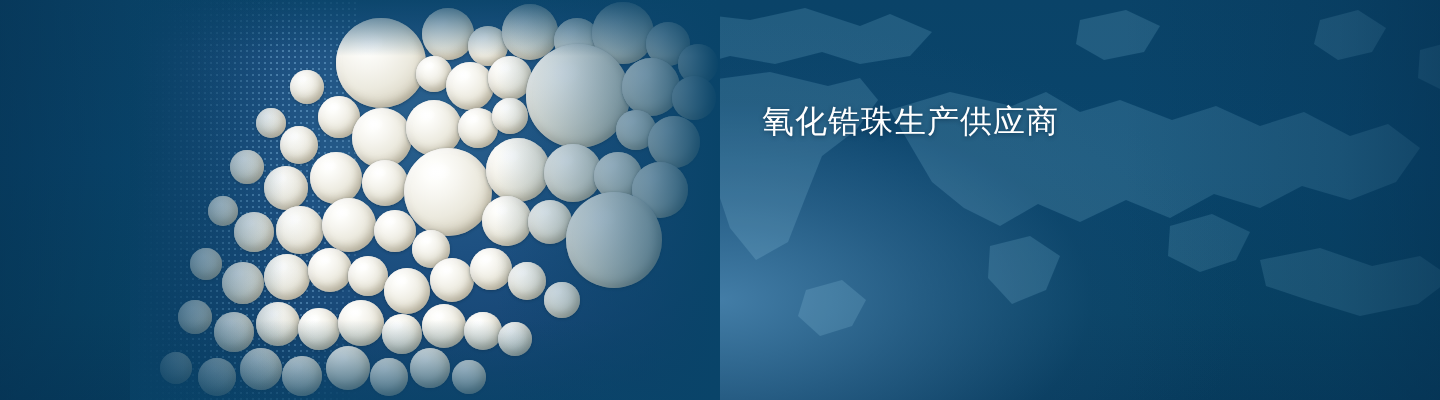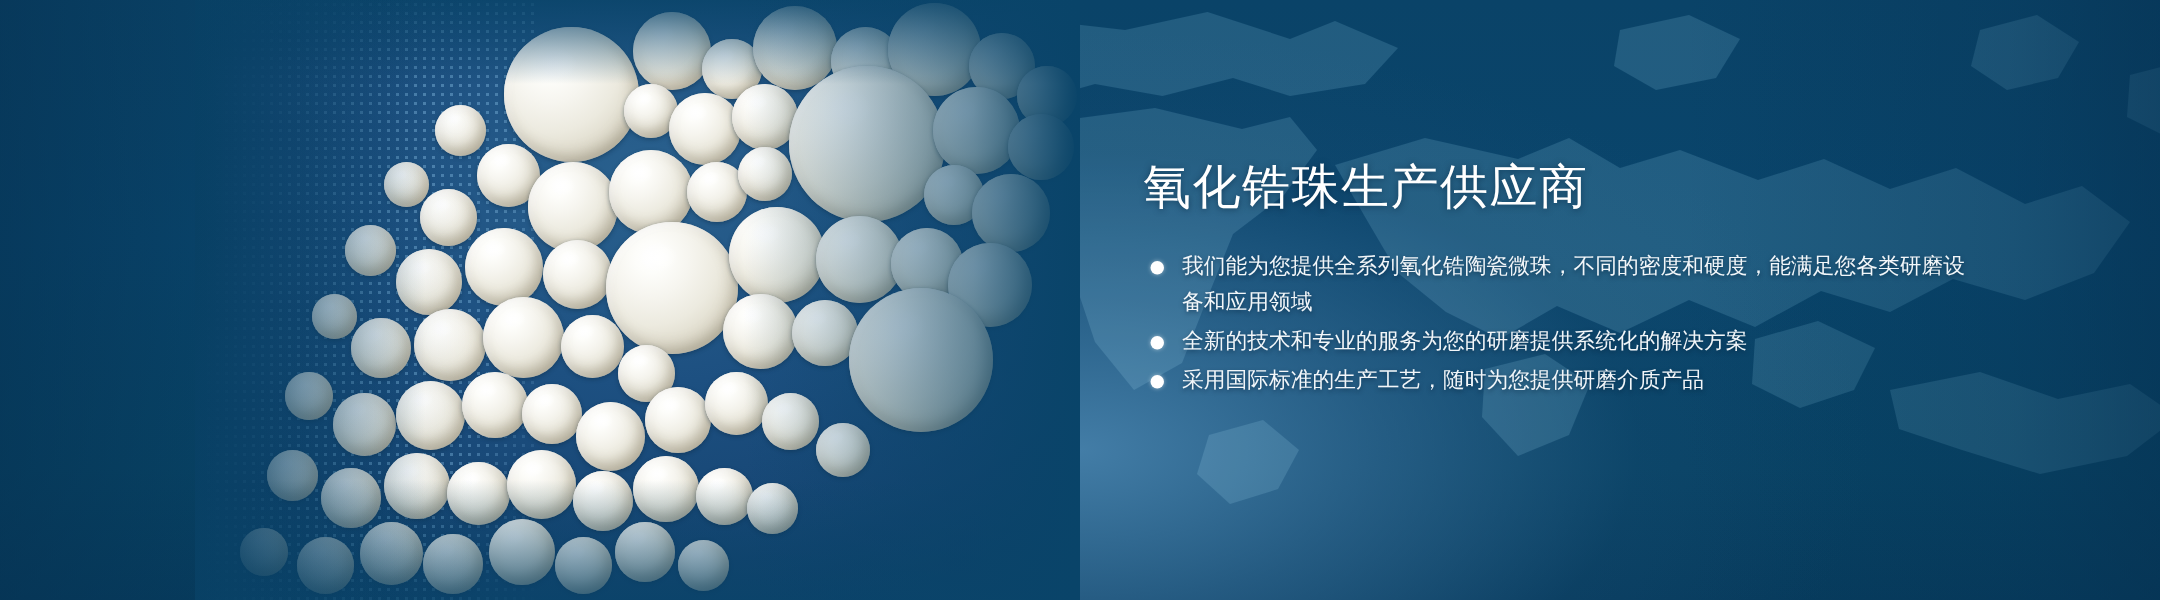--- a/index.html
+++ b/index.html
@@ -5,21 +5,21 @@
   html, body {
     margin: 0;
     padding: 0;
     background: #083f68;
   }
   #banner {
     position: relative;
     width: 1440px;
     height: 400px;
     overflow: hidden;
-    font-family: Liberation Serif, serif;
+    font-family: Liberation Mono, monospace;
     background: #084467;
   }
 
   
   .bg-base {
     position: absolute;
     inset: 0;
     background:
       radial-gradient(ellipse 620px 330px at 720px 300px,
           rgba(70,128,170,0.95) 0%,
@@ -259,29 +259,15 @@
     <div class="bead" style="left:280px; top:348px; width:40px;  height:40px;"></div>
     <div class="bead" style="left:322px; top:360px; width:34px;  height:34px;"></div>
 
     <div class="photo-fade"></div>
   </div>
 
   <div class="bg-vignette"></div>
 
   <div class="content">
     <h1 class="title">氧化锆珠生产供应商</h1>
-    <ul class="bullets">
-      <li class="bullet">
-        <span class="dot"></span>
-        <span class="bullet-text">我们能为您提供全系列氧化锆陶瓷微珠，不同的密度和硬度，能满足您各类研磨设备和应用领域</span>
-      </li>
-      <li class="bullet">
-        <span class="dot"></span>
-        <span class="bullet-text">全新的技术和专业的服务为您的研磨提供系统化的解决方案</span>
-      </li>
-      <li class="bullet">
-        <span class="dot"></span>
-        <span class="bullet-text">采用国际标准的生产工艺，随时为您提供研磨介质产品</span>
-      </li>
-    </ul>
   </div>
 
 </div>
 
 </body></html>

